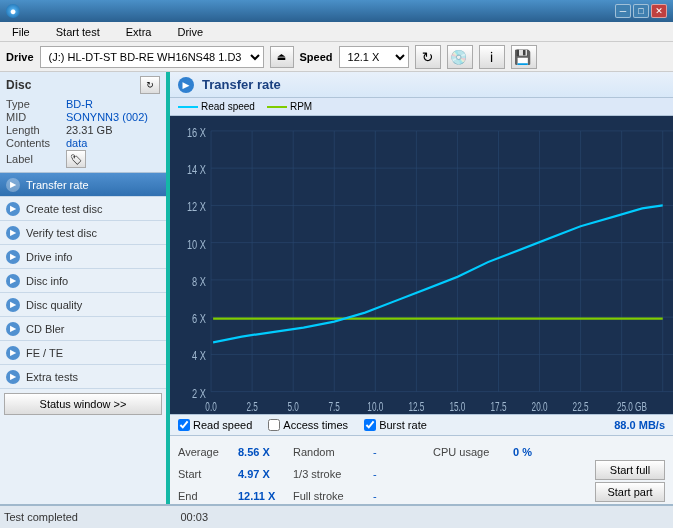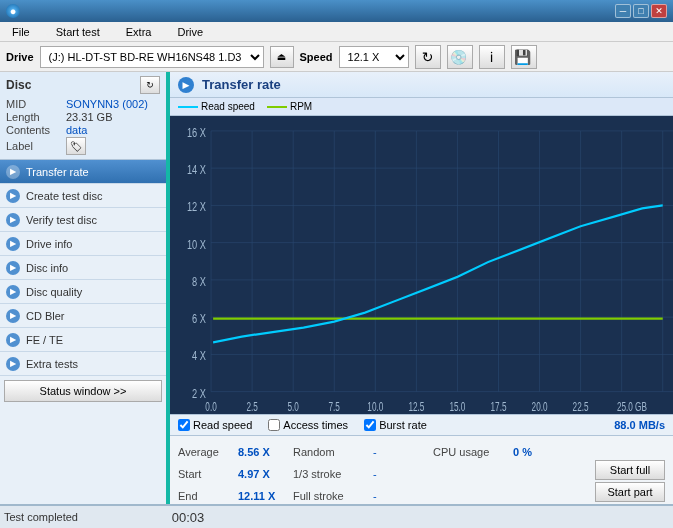--- a/index.html
+++ b/index.html
@@ -317,24 +317,24 @@
     #progress-pct {
       position: absolute;
       right: 4px;
       top: 50%;
       transform: translateY(-50%);
       font-size: 10px;
       color: #003300;
       font-weight: bold;
     }
     #time-display {
-      font-size: 13px;
+      font-size: 11px;
       color: #333;
       width: 40px;
-      text-align: center;
+      text-align: right;
     }
   </style>
 </head>
 <body>
 
 <div id="title-bar">
   <div class="title-left">
     <div id="title-icon">●</div>
   </div>
   <div class="win-btns">
@@ -370,20 +370,24 @@
 <div id="main">
 
   <div id="sidebar">
 
     <div id="disc-section">
       <div id="disc-header">
         <span class="disc-title">Disc</span>
         <button class="drive-btn" style="width:20px;height:18px;font-size:9px;">↻</button>
       </div>
       <div id="disc-info-rows">
+        <div class="disc-row">
+          <span class="disc-key">Type</span>
+          <span class="disc-val">BD-R</span>
+        </div>
         <div class="disc-row">
           <span class="disc-key">MID</span>
           <span class="disc-val">SONYNN3 (002)</span>
         </div>
         <div class="disc-row">
           <span class="disc-key">Length</span>
           <span class="disc-val black">23.31 GB</span>
         </div>
         <div class="disc-row">
           <span class="disc-key">Contents</span>

